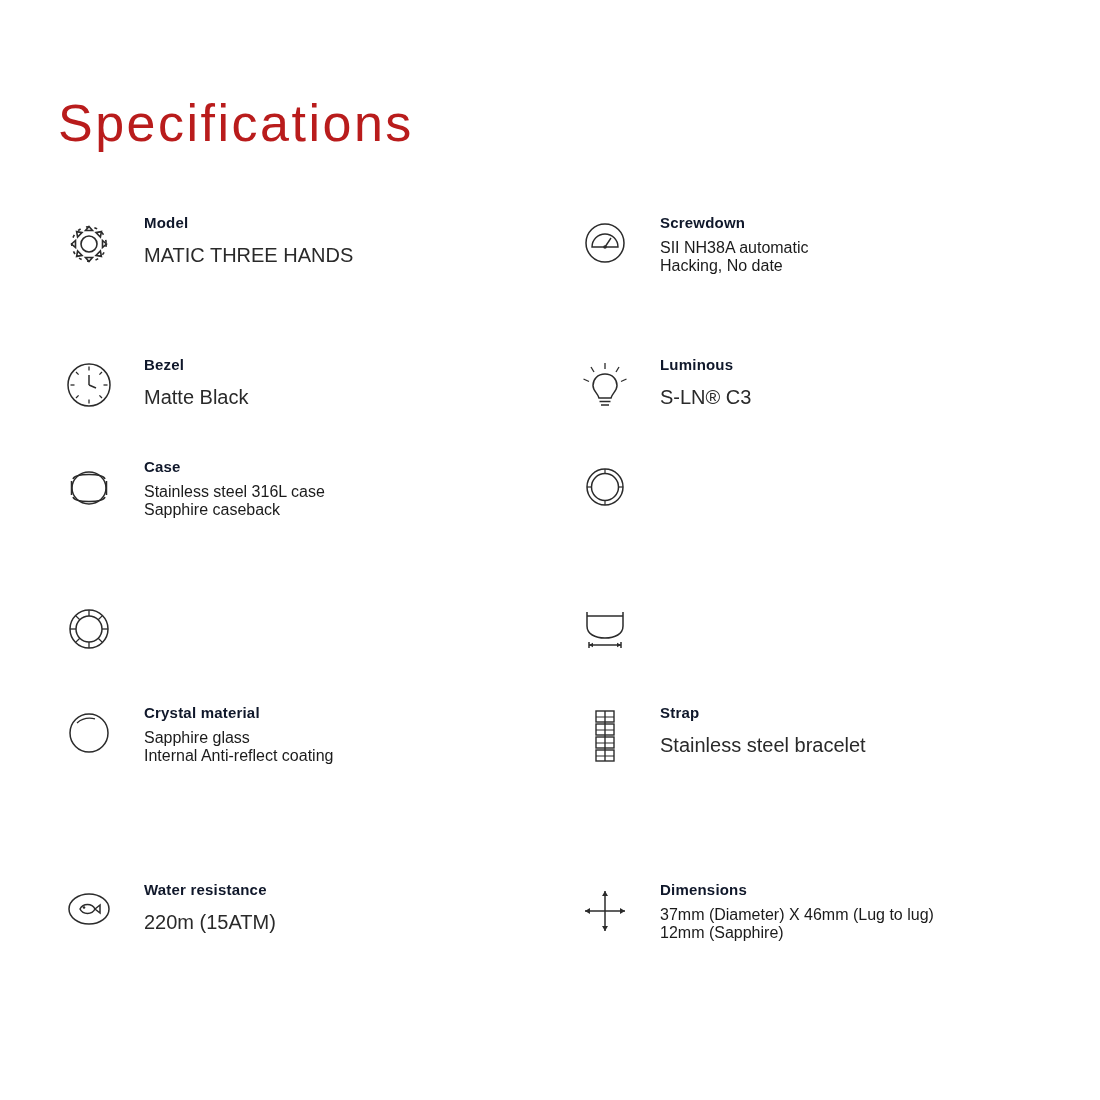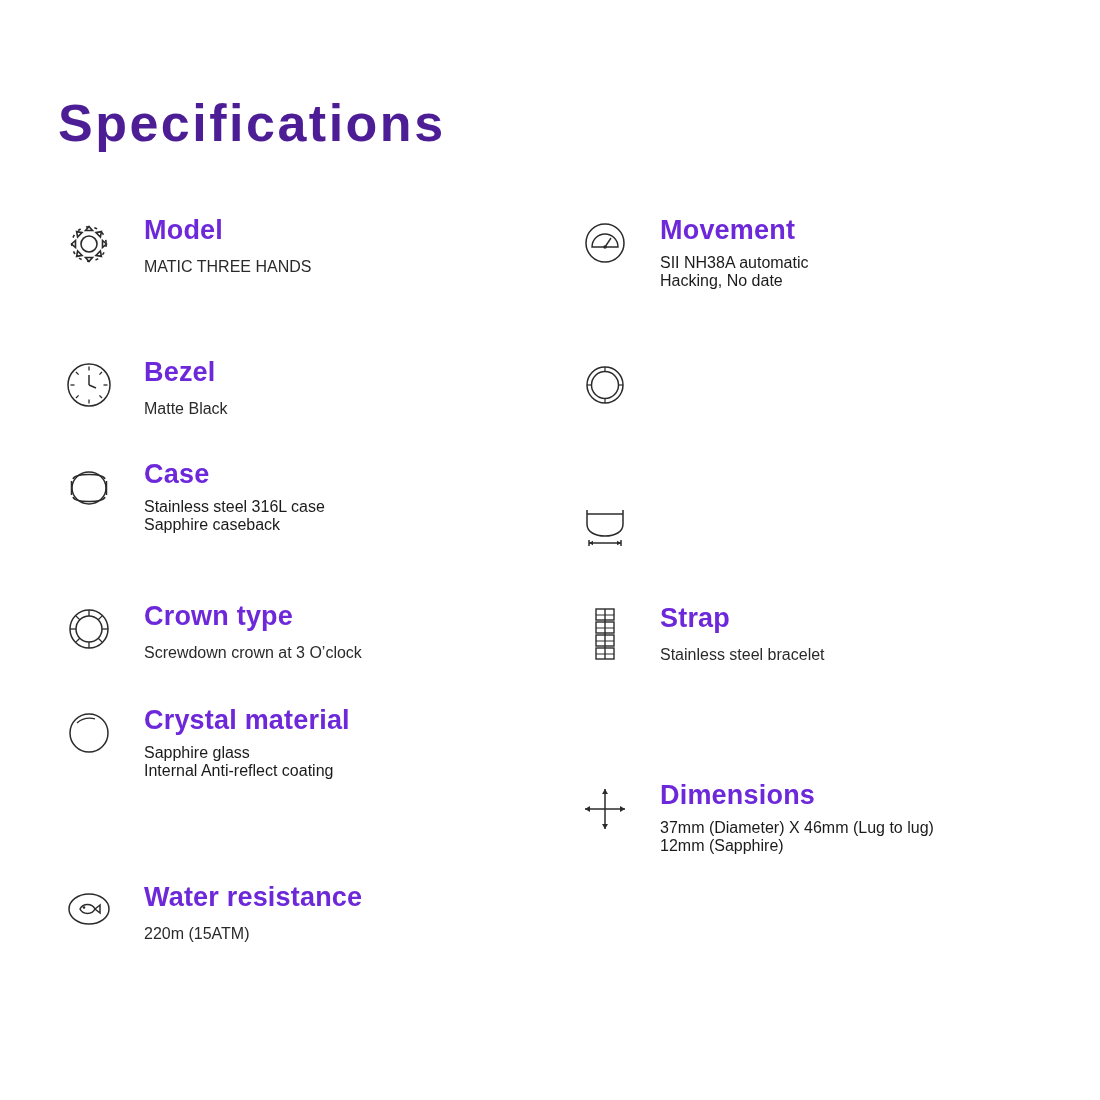--- a/index.html
+++ b/index.html
@@ -16,23 +16,23 @@
     overflow: hidden;
   }
   .page {
     position: relative;
     width: 1100px;
     height: 1100px;
     padding: 95px 60px 0 58px;
   }
   .page-title {
     font-size: 52px;
-    font-weight: bold;
+    font-weight: normal;
     letter-spacing: 2.5px;
-    color: #4c1d95;
+    color: #b91c1c;
     margin: 0 0 62px 0;
     line-height: 1.1;
   }
   .spec-grid {
     display: grid;
     grid-template-columns: 516px 516px;
     column-gap: 0px;
   }
   .spec-col {
     display: block;
@@ -52,29 +52,29 @@
     padding-top: 4px;
     margin-right: 24px;
   }
   .spec-icon svg {
     display: block;
   }
   .spec-text {
     padding-top: 0;
   }
   .spec-label {
-    font-size: 27px;
+    font-size: 15px;
     font-weight: bold;
     letter-spacing: 0.2px;
     line-height: 1.25;
     margin: 0 0 6px 0;
-    color: #6d28d9;
+    color: #0f172a;
   }
   .spec-value {
-    font-size: 16px;
+    font-size: 20px;
     line-height: 1.66;
     margin: 0;
     color: #2a2a2a;
     font-weight: 400;
   }
 </style>
 </head>
 <body>
 
 <div class="page">
@@ -164,26 +164,20 @@
               <line x1="25" y1="38" x2="25" y2="44"></line>
               <line x1="6" y1="25" x2="12" y2="25"></line>
               <line x1="38" y1="25" x2="44" y2="25"></line>
               <line x1="11.6" y1="11.6" x2="15.8" y2="15.8"></line>
               <line x1="38.4" y1="11.6" x2="34.2" y2="15.8"></line>
               <line x1="11.6" y1="38.4" x2="15.8" y2="34.2"></line>
               <line x1="38.4" y1="38.4" x2="34.2" y2="34.2"></line>
             </g>
           </svg>
         </div>
-        <div class="spec-text">
-          <p class="spec-label">Crown type</p>
-          <p class="spec-value">
-            <span>Screwdown crown at 3 O’clock</span>
-          </p>
-        </div>
       </div>
 
       <div class="spec-item" style="height:177px">
         <div class="spec-icon">
           <svg width="50" height="50" viewBox="0 0 50 50" fill="none" stroke="#2b2b2b" stroke-width="1.5">
             <circle cx="25" cy="25" r="19"></circle>
             <path d="M12 14 C17 10, 24 9, 30 10" stroke-width="1.2" stroke="#ffffff"></path>
             <path d="M13 15 C18 10.5, 25 9.5, 31 10.8" stroke-width="1.3"></path>
           </svg>
         </div>
@@ -221,29 +215,51 @@
       <div class="spec-item" style="height:142px">
         <div class="spec-icon">
           <svg width="50" height="50" viewBox="0 0 50 50" fill="none" stroke="#2b2b2b" stroke-width="1.5">
             <circle cx="25" cy="25" r="19"></circle>
             <path d="M12 29 A13 13 0 0 1 38 29 Z" stroke-width="1.4"></path>
             <line x1="25" y1="29" x2="31" y2="20" stroke-width="1.4"></line>
             <circle cx="25" cy="29" r="1.8" fill="#2b2b2b" stroke="none"></circle>
           </svg>
         </div>
         <div class="spec-text">
-          <p class="spec-label">Movement</p>
+          <p class="spec-label">Screwdown</p>
           <p class="spec-value">
             </p>
             <div>SII NH38A automatic</div>
             <div>Hacking, No date</div>
           <p></p>
         </div>
       </div>
 
+      <div class="spec-item" style="height:102px">
+        <div class="spec-icon">
+          <svg width="50" height="54" viewBox="0 0 50 54" fill="none" stroke="#2b2b2b" stroke-width="1.5">
+            <path d="M25 14 C32.5 14, 37 19.5, 37 25.5 C37 31, 32 33.5, 31 38 L19 38 C18 33.5, 13 31, 13 25.5 C13 19.5, 17.5 14, 25 14 Z"></path>
+            <line x1="19.5" y1="41.5" x2="30.5" y2="41.5"></line>
+            <line x1="21" y1="45" x2="29" y2="45"></line>
+            <g stroke-width="1.3">
+              <line x1="25" y1="3" x2="25" y2="9"></line>
+              <line x1="11" y1="7" x2="14" y2="12"></line>
+              <line x1="39" y1="7" x2="36" y2="12"></line>
+              <line x1="3.5" y1="19" x2="9" y2="21.5"></line>
+              <line x1="46.5" y1="19" x2="41" y2="21.5"></line>
+            </g>
+          </svg>
+        </div>
+        <div class="spec-text">
+          <p class="spec-label">Luminous</p>
+          <p class="spec-value">
+            <span>S-LN® C3</span>
+          </p>
+        </div>
+      </div>
 
       <div class="spec-item" style="height:142px">
         <div class="spec-icon">
           <svg width="50" height="50" viewBox="0 0 50 50" fill="none" stroke="#2b2b2b" stroke-width="1.5">
             <circle cx="25" cy="25" r="18"></circle>
             <circle cx="25" cy="25" r="13.5"></circle>
             <g stroke-width="1.2">
               <line x1="25" y1="7" x2="25" y2="11.5"></line>
               <line x1="25" y1="38.5" x2="25" y2="43"></line>
               <line x1="7" y1="25" x2="11.5" y2="25"></line>

